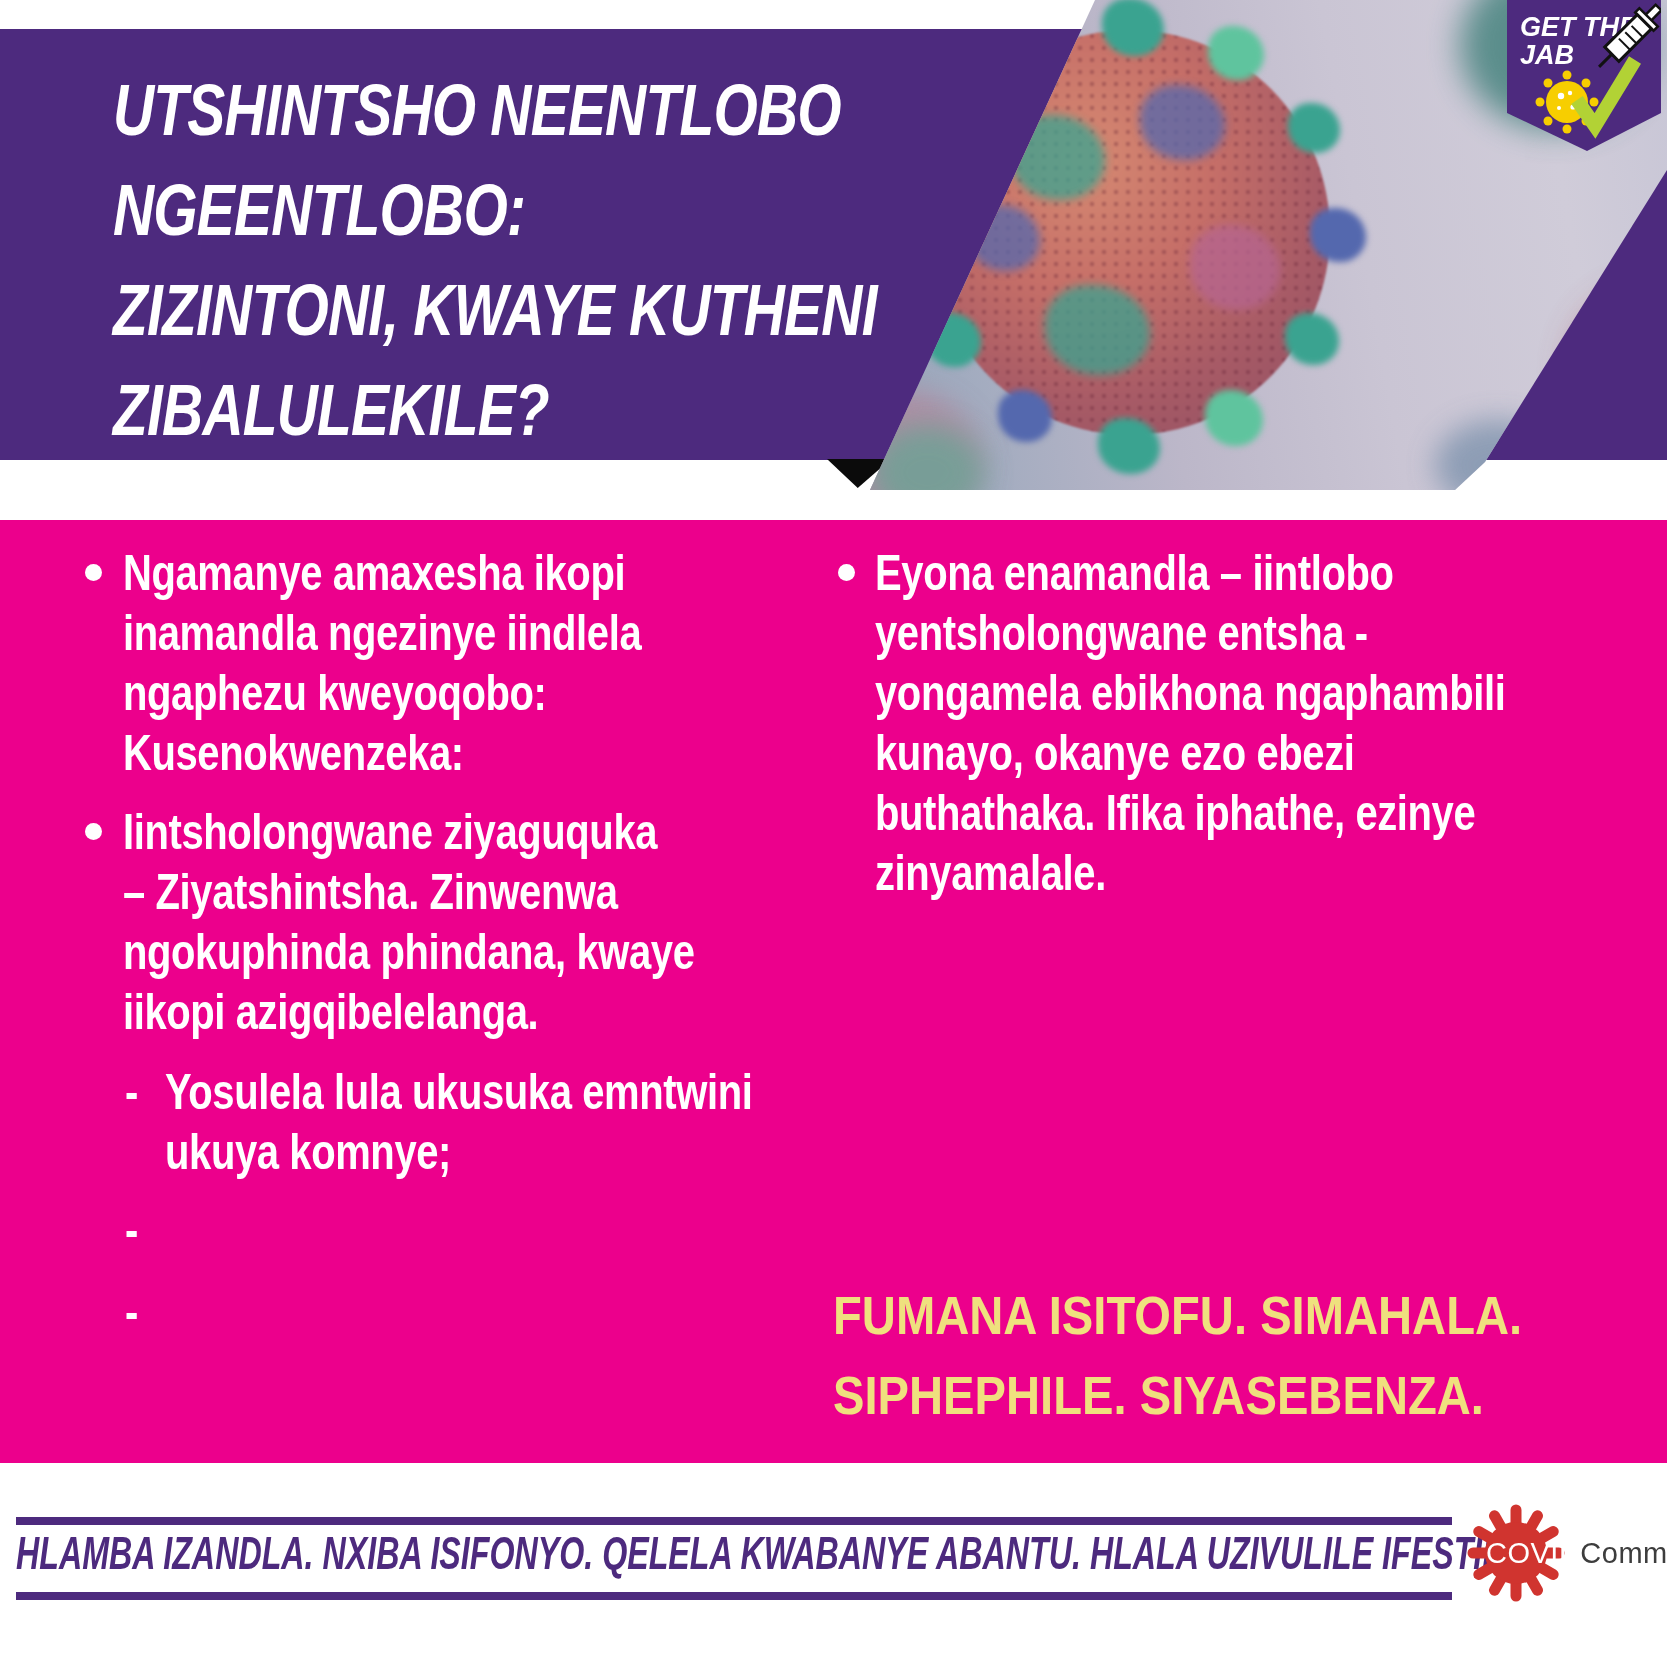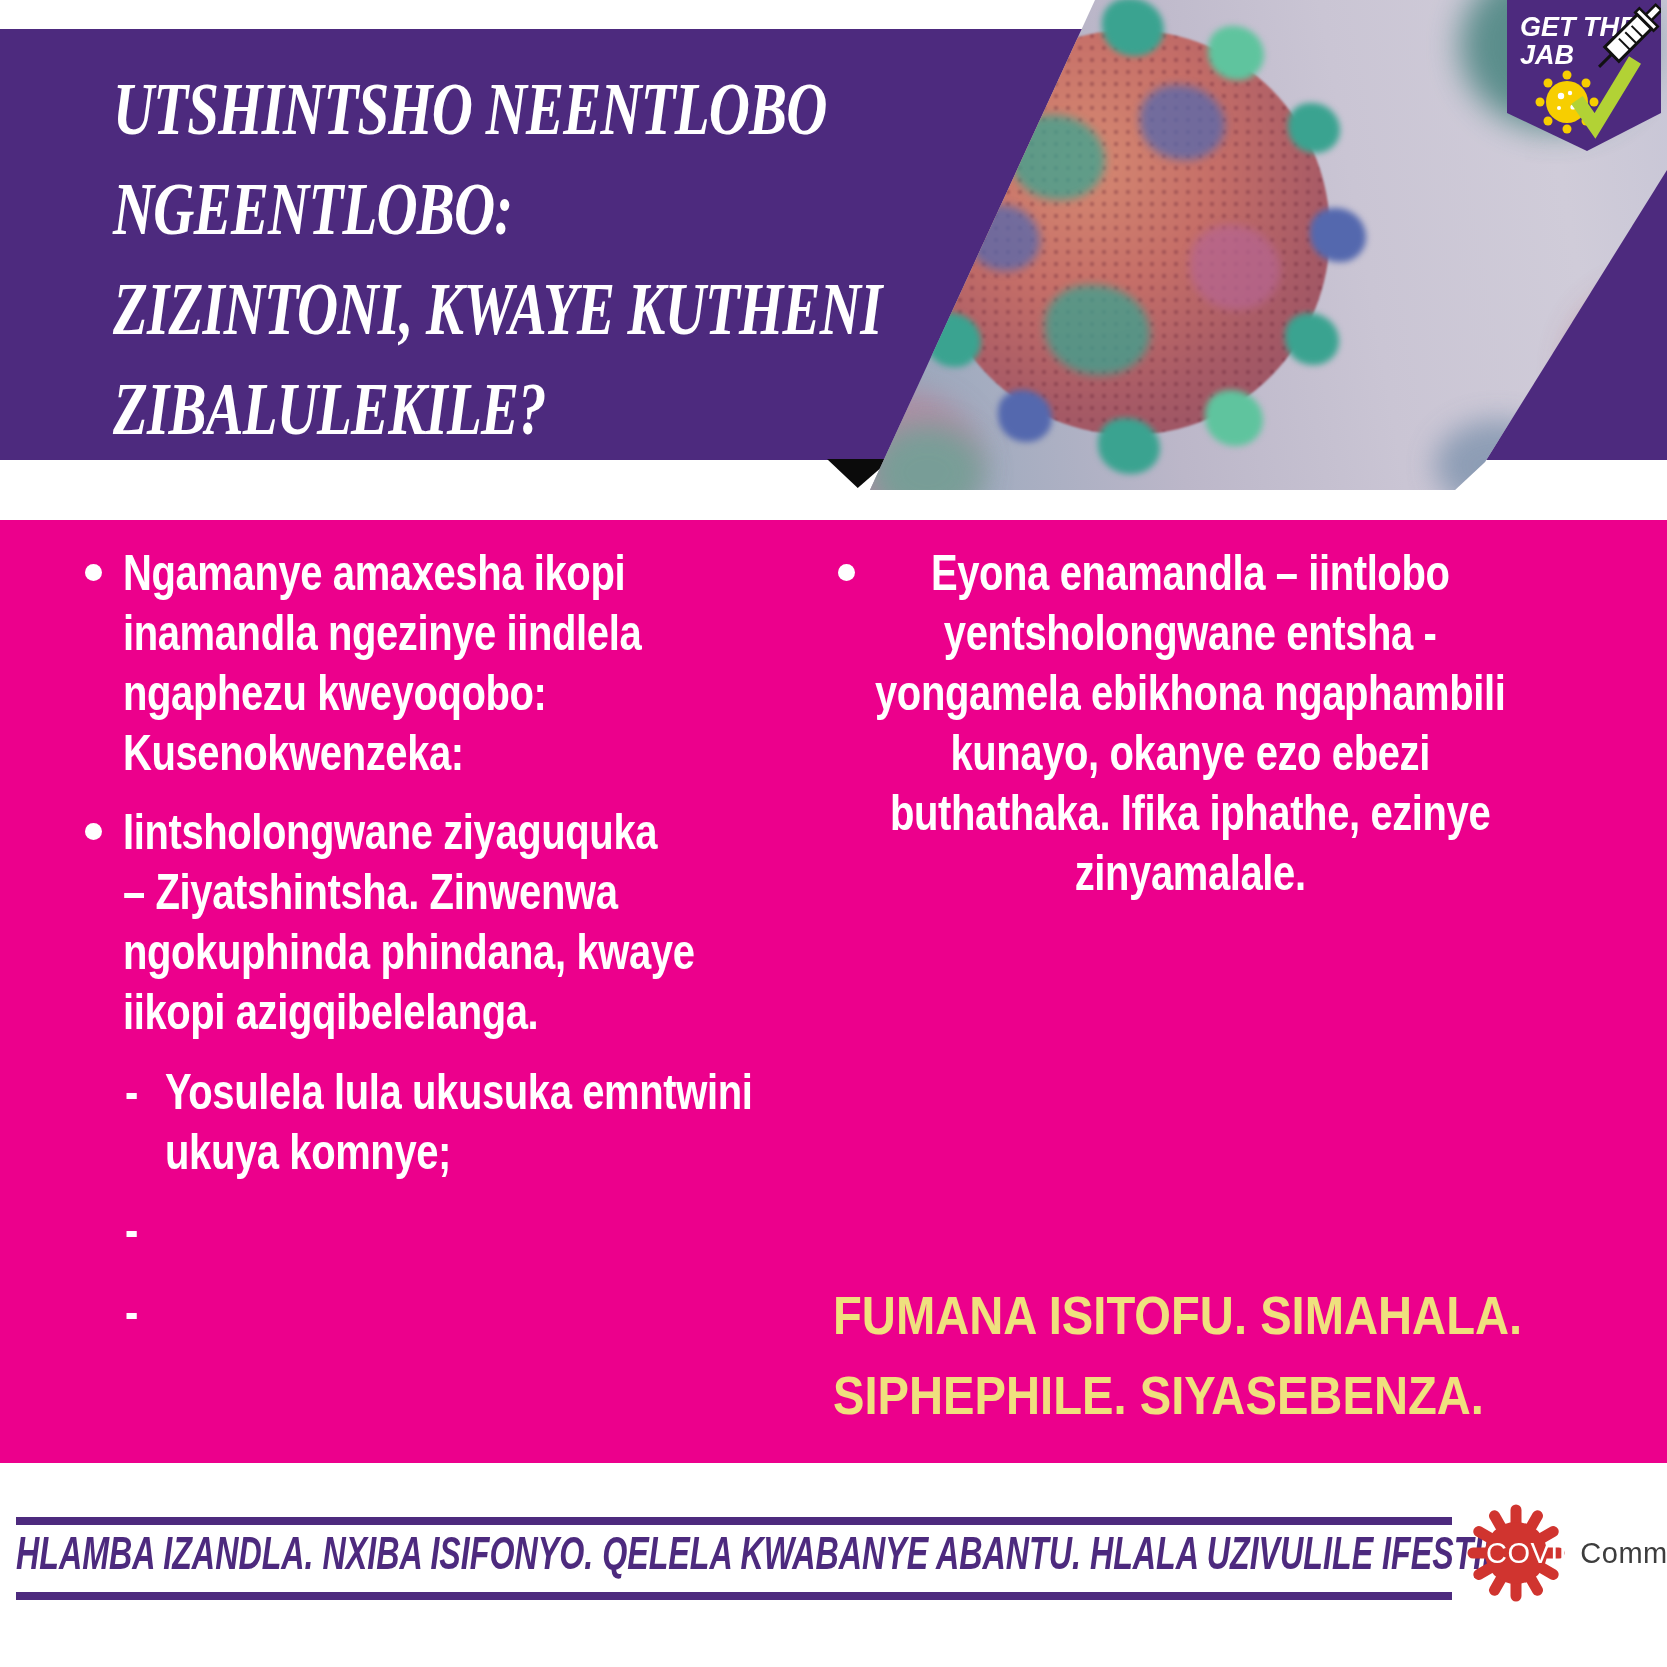--- a/index.html
+++ b/index.html
@@ -2,21 +2,21 @@
 <html><head>
 <meta charset="utf-8">
 <style>
   html,body{margin:0;padding:0;}
   body{
     width:1667px;height:1667px;position:relative;background:#ffffff;overflow:hidden;
     font-family:"Liberation Sans", sans-serif;
   }
   
   #purple-panel{position:absolute;left:0;top:29px;width:1667px;height:431px;background:#4D2A7E;z-index:1;}
-  #header-title{position:absolute;left:113px;top:60px;z-index:2;color:#fff;font-weight:bold;font-style:italic;font-family:Liberation Serif, serif;}
+  #header-title{position:absolute;left:113px;top:60px;z-index:2;color:#fff;font-weight:bold;font-style:italic;}
   #header-title .hline{font-size:73px;line-height:100px;white-space:nowrap;letter-spacing:-1px;
     transform:scaleX(0.78);transform-origin:left top;}
   
   #fold-triangle{position:absolute;left:827px;top:459px;width:64px;height:29px;background:#0b0b0b;
     clip-path:polygon(0 0,100% 0,48% 100%);z-index:2;}
   
   #virus-photo{position:absolute;left:840px;top:0;width:827px;height:490px;z-index:3;
     clip-path:polygon(255px 0,827px 0,827px 170px,645px 462px,615px 490px,30px 490px);
     background:linear-gradient(80deg,#8fa3b8 0%,#bcb7c9 38%,#cac5d4 62%,#d0ccd9 85%,#c8c6d6 100%);}
   #virus-photo .vb{position:absolute;left:90px;top:30px;width:400px;height:405px;border-radius:50%;
@@ -157,21 +157,21 @@
   </div>
   <div class="sub" style="margin-bottom:22px;">
     <span class="dash line">-</span>
   </div>
   <div class="sub">
     <span class="dash line">-</span>
   </div>
 </div>
 
 <div id="col-right" class="col">
-  <div class="bullet" style="margin-bottom:27px;text-align:center;">
+  <div class="bullet" style="margin-bottom:27px;">
     <span class="dot"></span>
     <div class="content" style="margin-left:20px;">
       <div class="line">Eyona enamandla – iintlobo</div>
       <div class="line">yentsholongwane entsha -</div>
       <div class="line">yongamela ebikhona ngaphambili</div>
       <div class="line">kunayo, okanye ezo ebezi</div>
       <div class="line">buthathaka. Ifika iphathe, ezinye</div>
       <div class="line">zinyamalale.</div>
     </div>
   </div>

